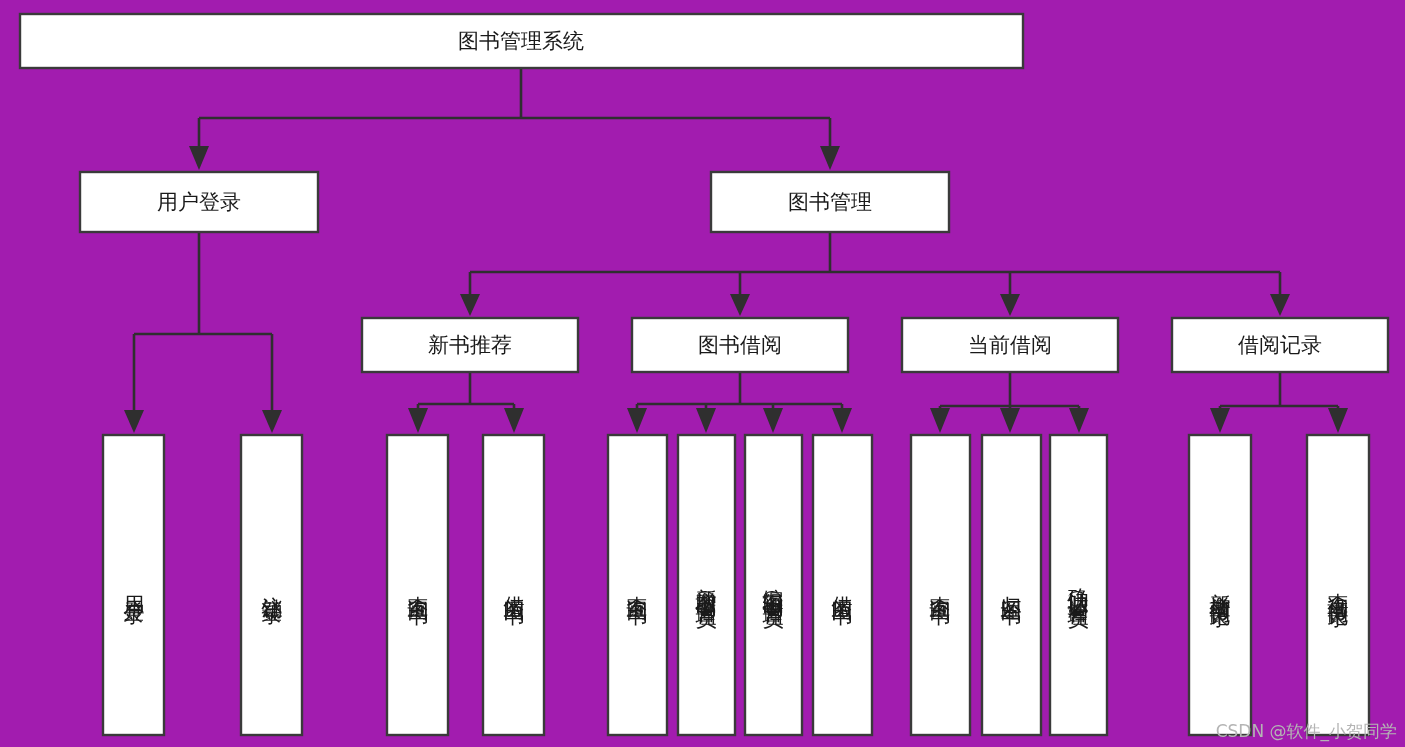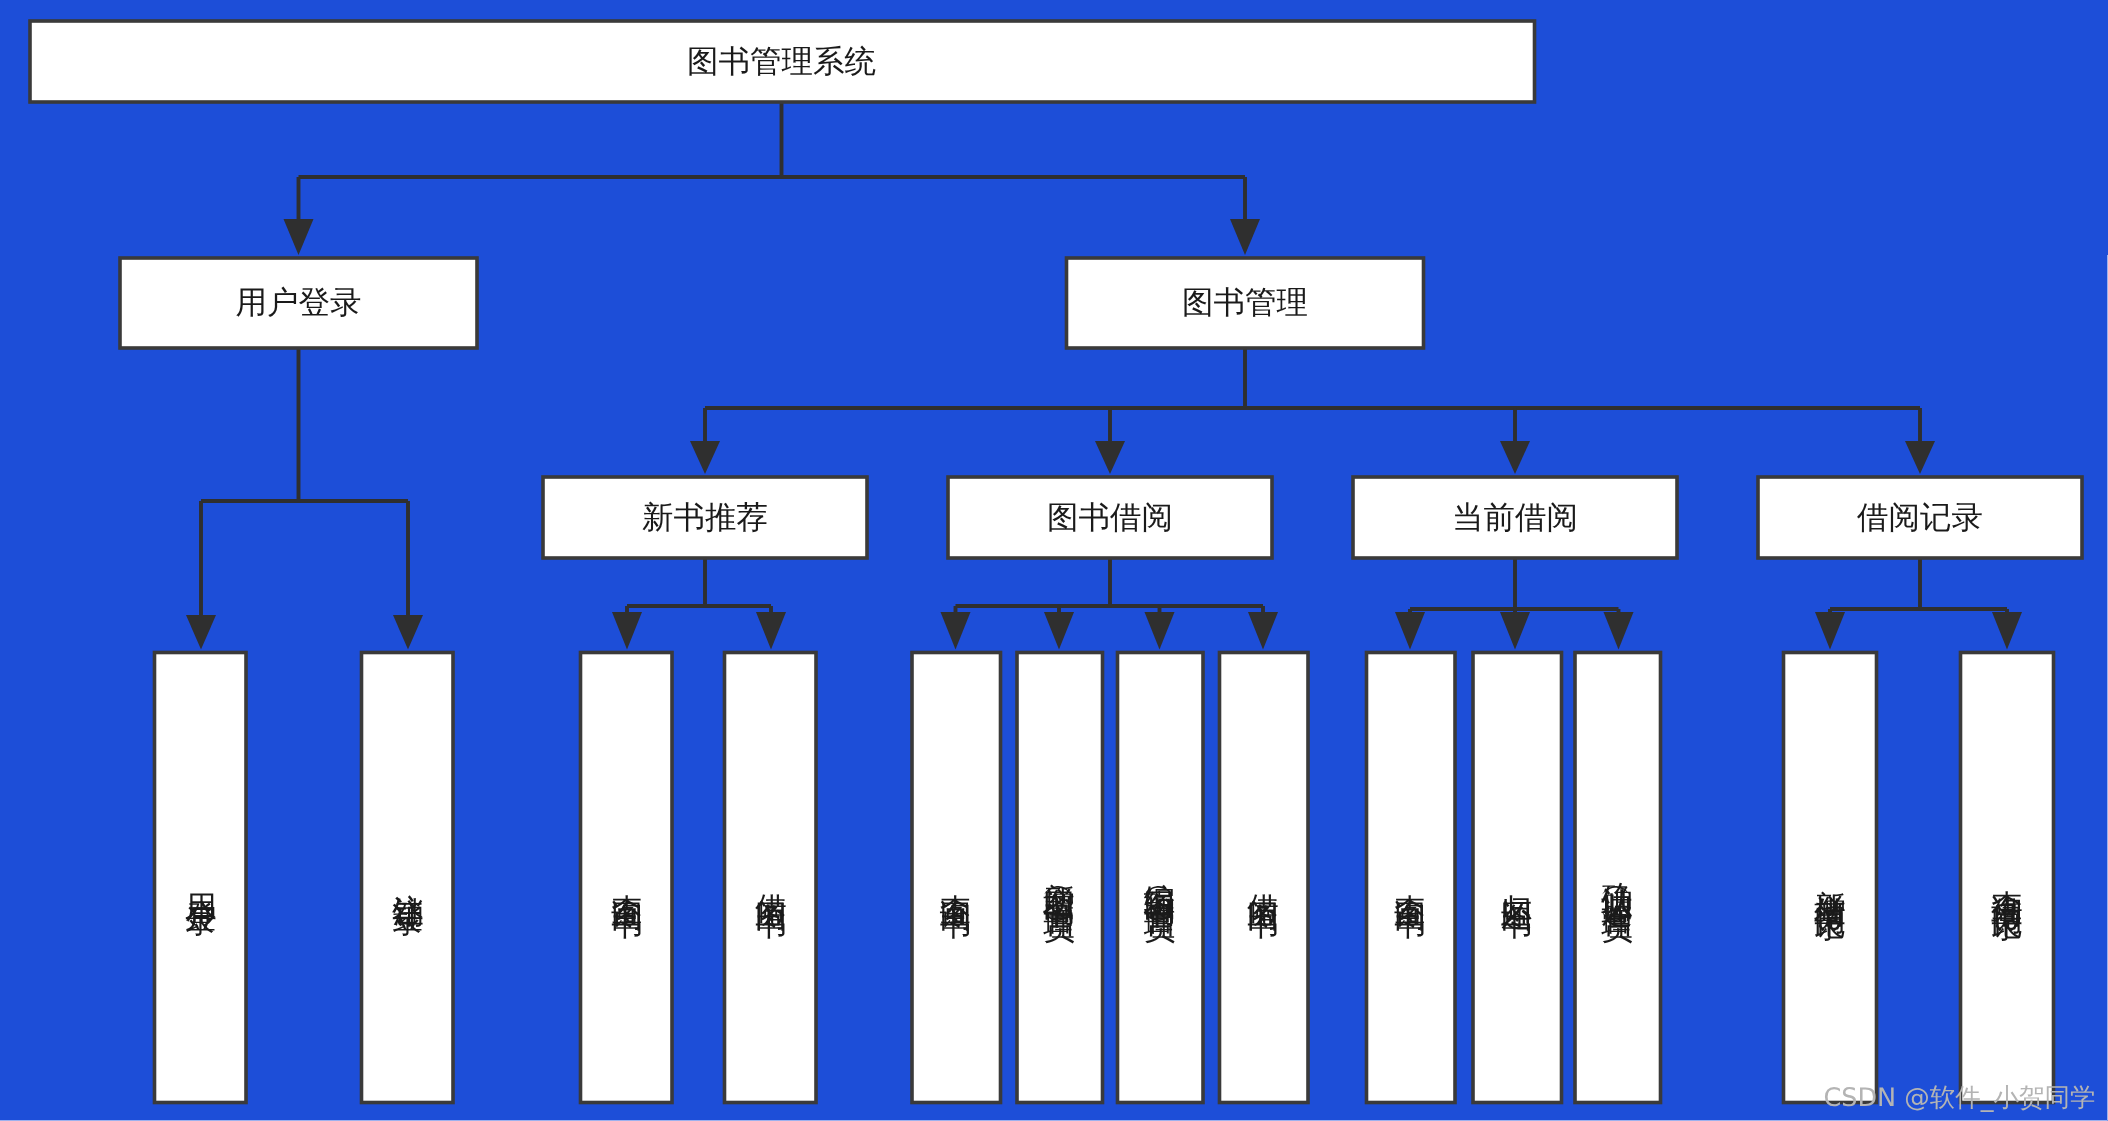--- a/index.html
+++ b/index.html
@@ -7,21 +7,21 @@
     padding: 0;
     background: #ffffff;
   }
   body {
     font-family: "DejaVu Sans", "Liberation Sans", sans-serif;
   }
   #diagram-root {
     position: relative;
     width: 1405px;
     height: 747px;
-    background: #1d4ed8;
+    background: #a21caf;
     overflow: hidden;
   }
   svg#tree-svg {
     position: absolute;
     left: 0;
     top: 0;
     width: 1405px;
     height: 747px;
   }
   .node-box {

